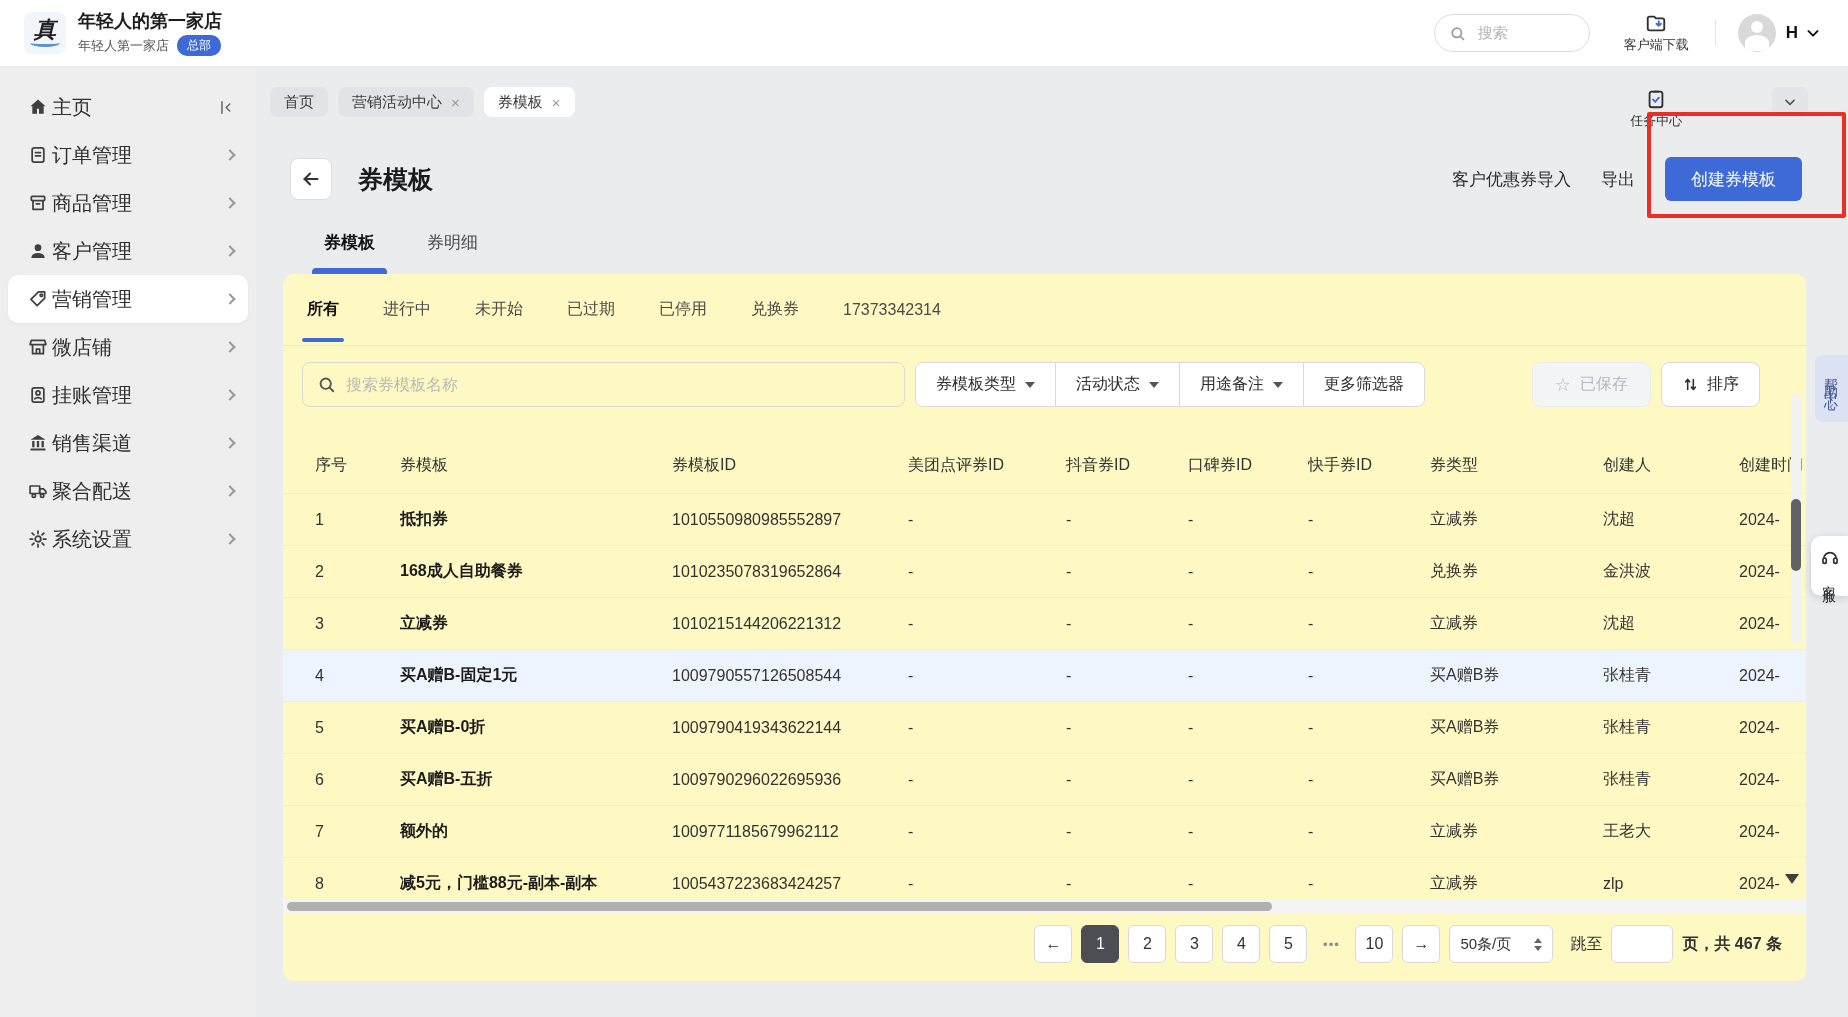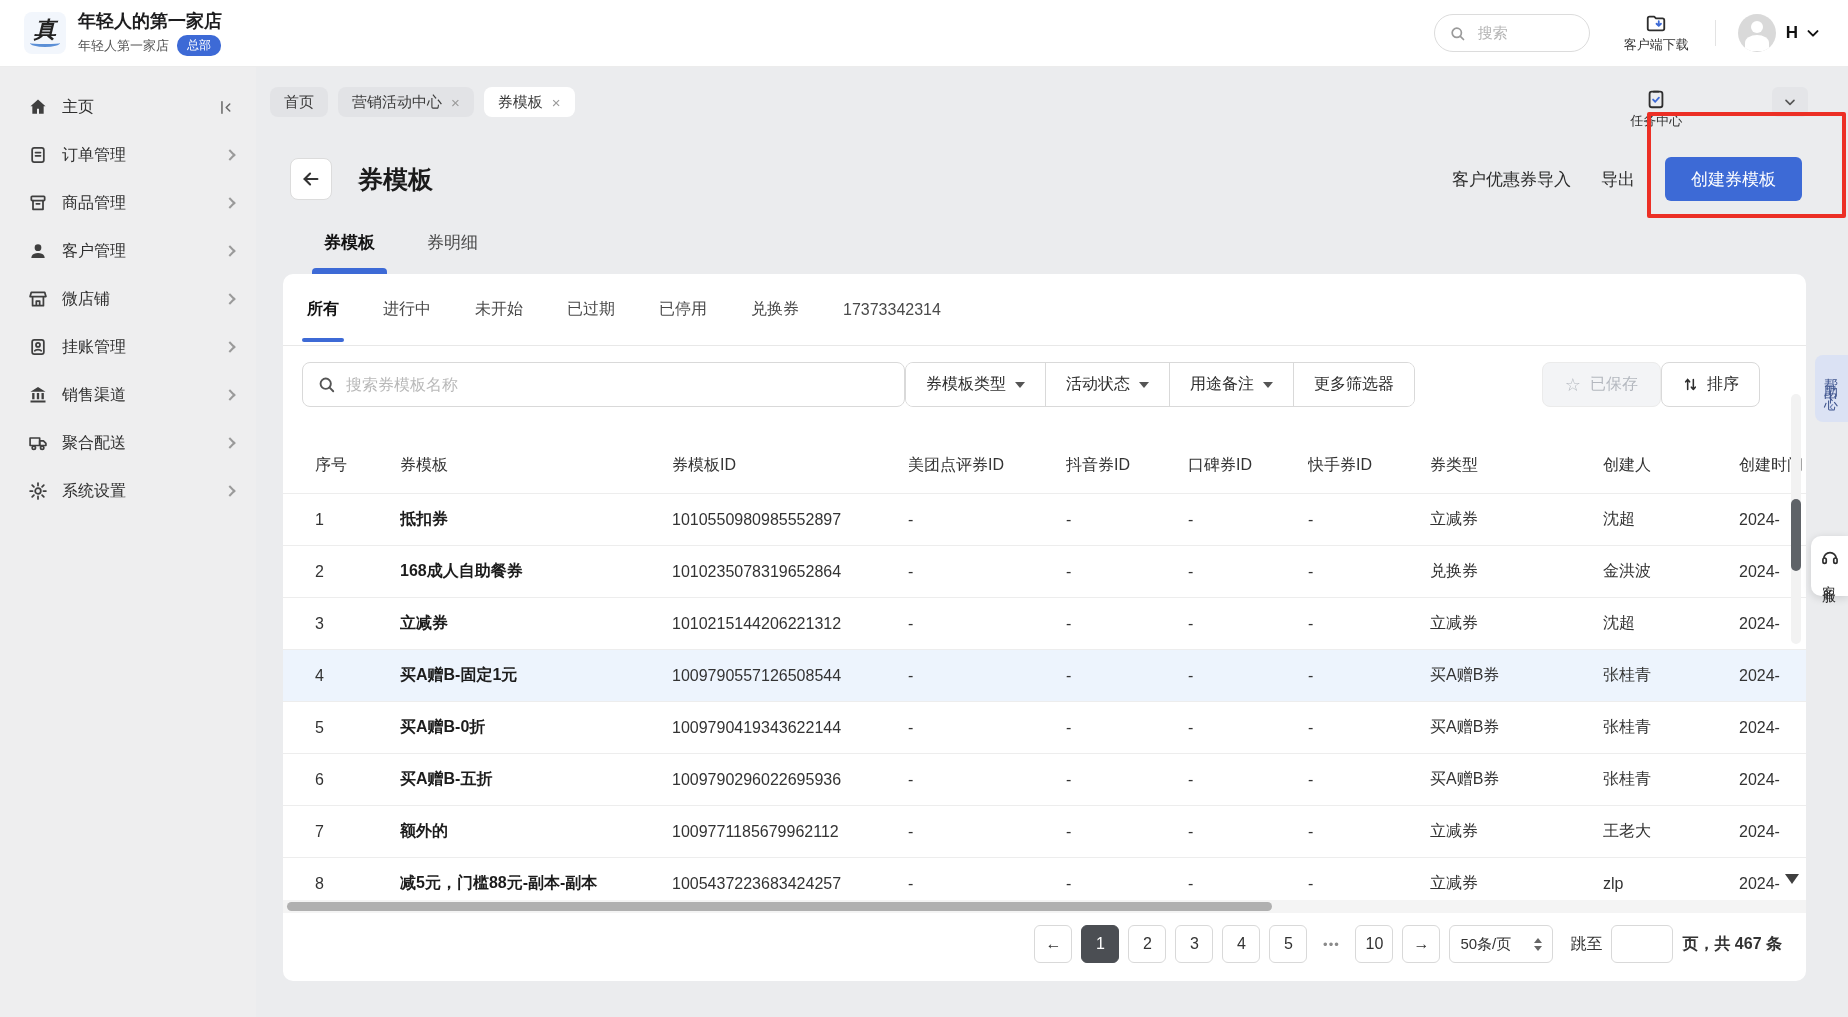--- a/index.html
+++ b/index.html
@@ -34,21 +34,21 @@
   .avatar::before { content:""; position:absolute; left:13px; top:7px; width:12px; height:12px; border-radius:50%; background:#fff; }
   .avatar::after { content:""; position:absolute; left:7px; top:21px; width:24px; height:16px; border-radius:50% 50% 0 0; background:#fff; }
   .user-initial { font-size:17px; font-weight:700; color:#111; margin:0 6px 0 10px; }
 
   
   .body { display:flex; height:950px; }
   .sidebar { width:256px; background:#eeeeef; padding-top:16px; flex:none; }
   .side-item { height:48px; margin:0 8px; border-radius:10px; display:flex; align-items:center; padding:0 14px 0 20px; cursor:pointer; color:#2f2f2f; }
   .side-item.active { background:#fff; box-shadow:0 1px 3px rgba(0,0,0,.05); }
   .side-icon { width:20px; height:20px; color:#3f3f3f; flex:none; }
-  .side-label { font-size:16px; margin-left:14px; flex:1; }
+  .side-label { font-size:20px; margin-left:4px; flex:1; }
   .chev-right { width:8px; height:8px; border-top:2px solid #9a9a9a; border-right:2px solid #9a9a9a; transform:rotate(45deg); flex:none; }
   .collapse-ico { color:#6b6b6b; }
 
   .main { flex:1; position:relative; background:#ebecee; overflow:hidden; }
 
   
   .tabstrip { display:flex; align-items:flex-start; gap:10px; margin:20px 20px 0 14px; }
   .pill { height:30px; border-radius:8px; background:#e2e3e6; display:flex; align-items:center; padding:0 14px; font-size:15px; color:#3c3c3c; cursor:pointer; }
   .pill.active { background:#fff; }
   .pill .close-x { margin-left:9px; color:#9a9a9a; font-size:15px; cursor:pointer; }
@@ -62,27 +62,27 @@
   .text-action { font-size:17px; color:#2d2d2d; cursor:pointer; }
   .primary-btn { height:44px; padding:0 26px; background:#3d6ad6; color:#fff; font-size:17px; border:none; border-radius:6px; cursor:pointer; }
 
   
   .view-tabs { display:flex; gap:52px; margin:30px 0 0 68px; font-size:17px; }
   .vtab { position:relative; color:#4a4a4a; padding-bottom:4px; cursor:pointer; }
   .vtab.active { color:#111; font-weight:700; }
   .vtab.active::after { content:""; position:absolute; left:-12px; right:-12px; bottom:-16px; height:6px; border-radius:4px 4px 0 0; background:#3d6ad6; }
 
   
-  .card { position:relative; margin:16px 42px 0 27px; height:707px; background:#ffffff; border-radius:10px; overflow:hidden; }
+  .card { position:relative; margin:16px 42px 0 27px; height:707px; background:#fef9c3; border-radius:10px; overflow:hidden; }
   .filter-tabs { display:flex; gap:44px; align-items:stretch; height:72px; padding-left:24px; border-bottom:1px solid #e8e8e8; }
   .ftab { position:relative; display:flex; align-items:center; font-size:16px; color:#4a4a4a; cursor:pointer; }
   .ftab.active { color:#111; font-weight:700; }
   .ftab.active::after { content:""; position:absolute; left:-5px; right:-5px; bottom:3px; height:4px; border-radius:2px; background:#3d6ad6; }
 
-  .controls { display:flex; align-items:center; gap:0; padding:16px 46px 0 19px; }
+  .controls { display:flex; align-items:center; gap:10px; padding:16px 46px 0 19px; }
   .search-input { width:603px; height:45px; border:1px solid #d9d9d9; border-radius:8px; display:flex; align-items:center; padding:0 14px; gap:10px; color:#8a8a8a; }
   .search-input input { border:none; outline:none; flex:1; font-size:16px; font-family:inherit; color:#333; background:transparent; }
   .search-input input::placeholder { color:#b9b9b9; }
   .btn-group { display:flex; height:45px; border:1px solid #d9d9d9; border-radius:8px; overflow:hidden; }
   .bg-seg { display:flex; align-items:center; gap:9px; padding:0 20px; font-size:16px; color:#2e2e2e; border-left:1px solid #d9d9d9; cursor:pointer; background:#fff; }
   .bg-seg:first-child { border-left:none; }
   .caret-down { width:0; height:0; border-left:5px solid transparent; border-right:5px solid transparent; border-top:6px solid #555; }
   .ctrl-spacer { flex:1; }
   .saved-btn { height:45px; display:flex; align-items:center; gap:9px; padding:0 22px; background:#f3f4f6; border:1px solid #ebebeb; border-radius:8px; color:#b4b8bf; font-size:16px; cursor:pointer; }
   .saved-btn .star { font-size:18px; }
@@ -240,20 +240,30 @@
       <div class="side-item">
         <span class="side-icon">
             <svg viewBox="0 0 24 24" fill="currentColor">
               <circle cx="12" cy="8" r="4"></circle>
               <path d="M4 20.5c0-4.2 3.8-6 8-6s8 1.8 8 6z"></path>
             </svg>
           </span>
         <span class="side-label">客户管理</span>
         <span class="chev-right"></span>
       </div>
+      <div class="side-item active">
+        <span class="side-icon">
+            <svg viewBox="0 0 24 24" fill="none" stroke="currentColor" stroke-width="2.1" stroke-linejoin="round">
+              <path d="M3.5 12.5 12.5 3.5H20v7.5l-9 9z"></path>
+              <circle cx="16" cy="7.5" r="1.5"></circle>
+            </svg>
+          </span>
+        <span class="side-label">营销管理</span>
+        <span class="chev-right"></span>
+      </div>
       <div class="side-item">
         <span class="side-icon">
             <svg viewBox="0 0 24 24" fill="none" stroke="currentColor" stroke-width="2.1" stroke-linejoin="round">
               <path d="M4 4h16l1.5 5h-19z"></path>
               <path d="M5.5 9v11h13V9"></path>
               <path d="M10 20v-5.5h4V20"></path>
             </svg>
           </span>
         <span class="side-label">微店铺</span>
         <span class="chev-right"></span>

